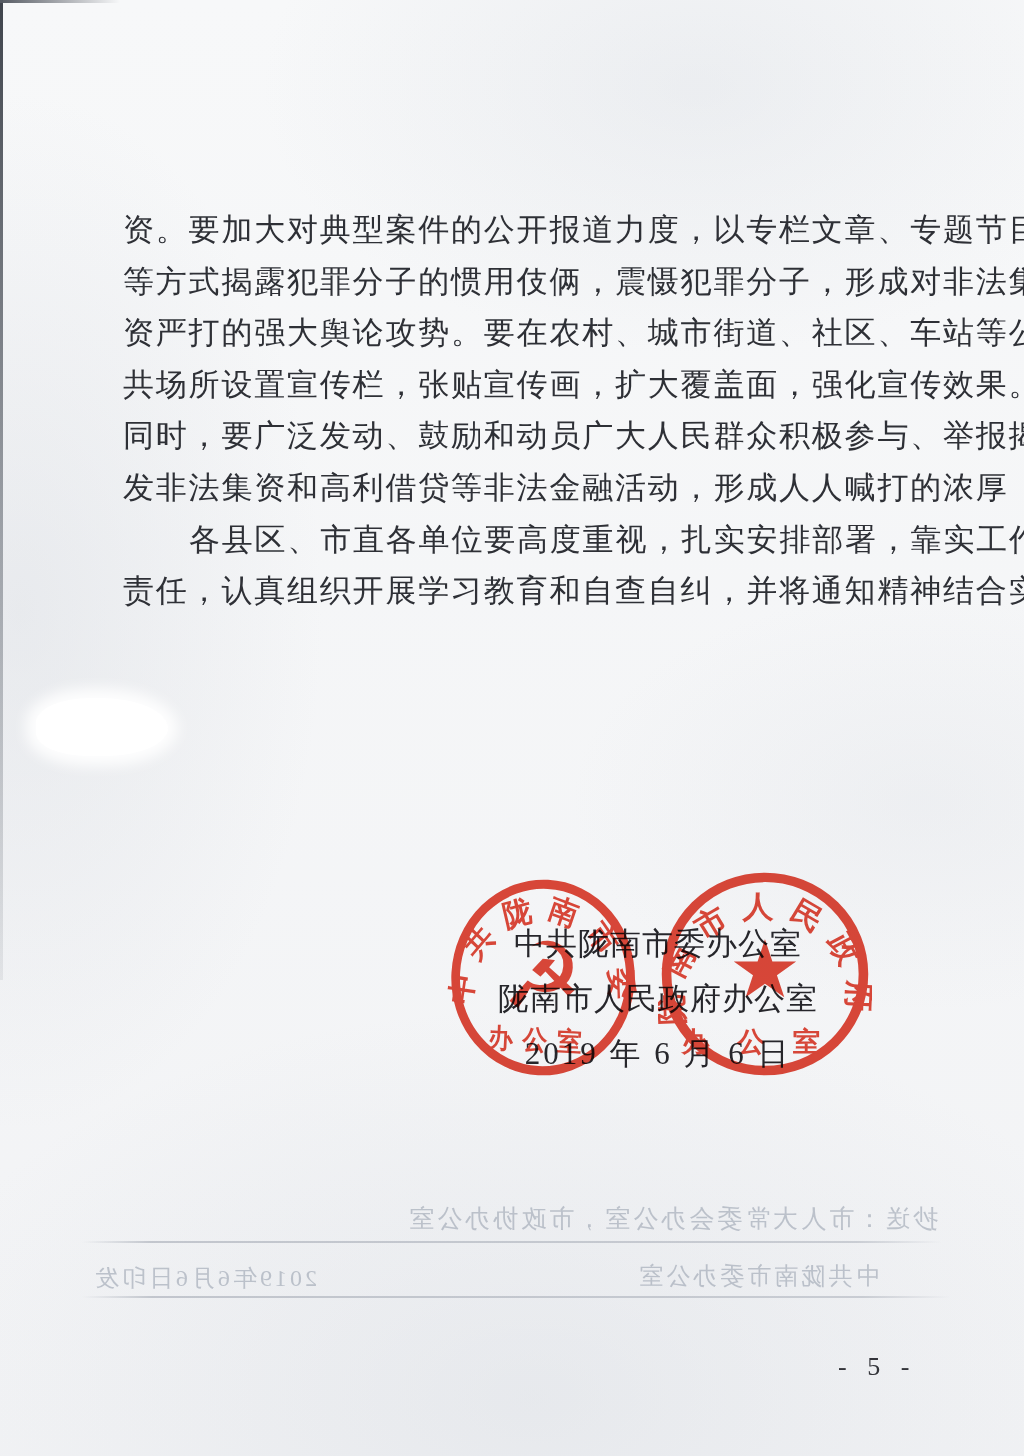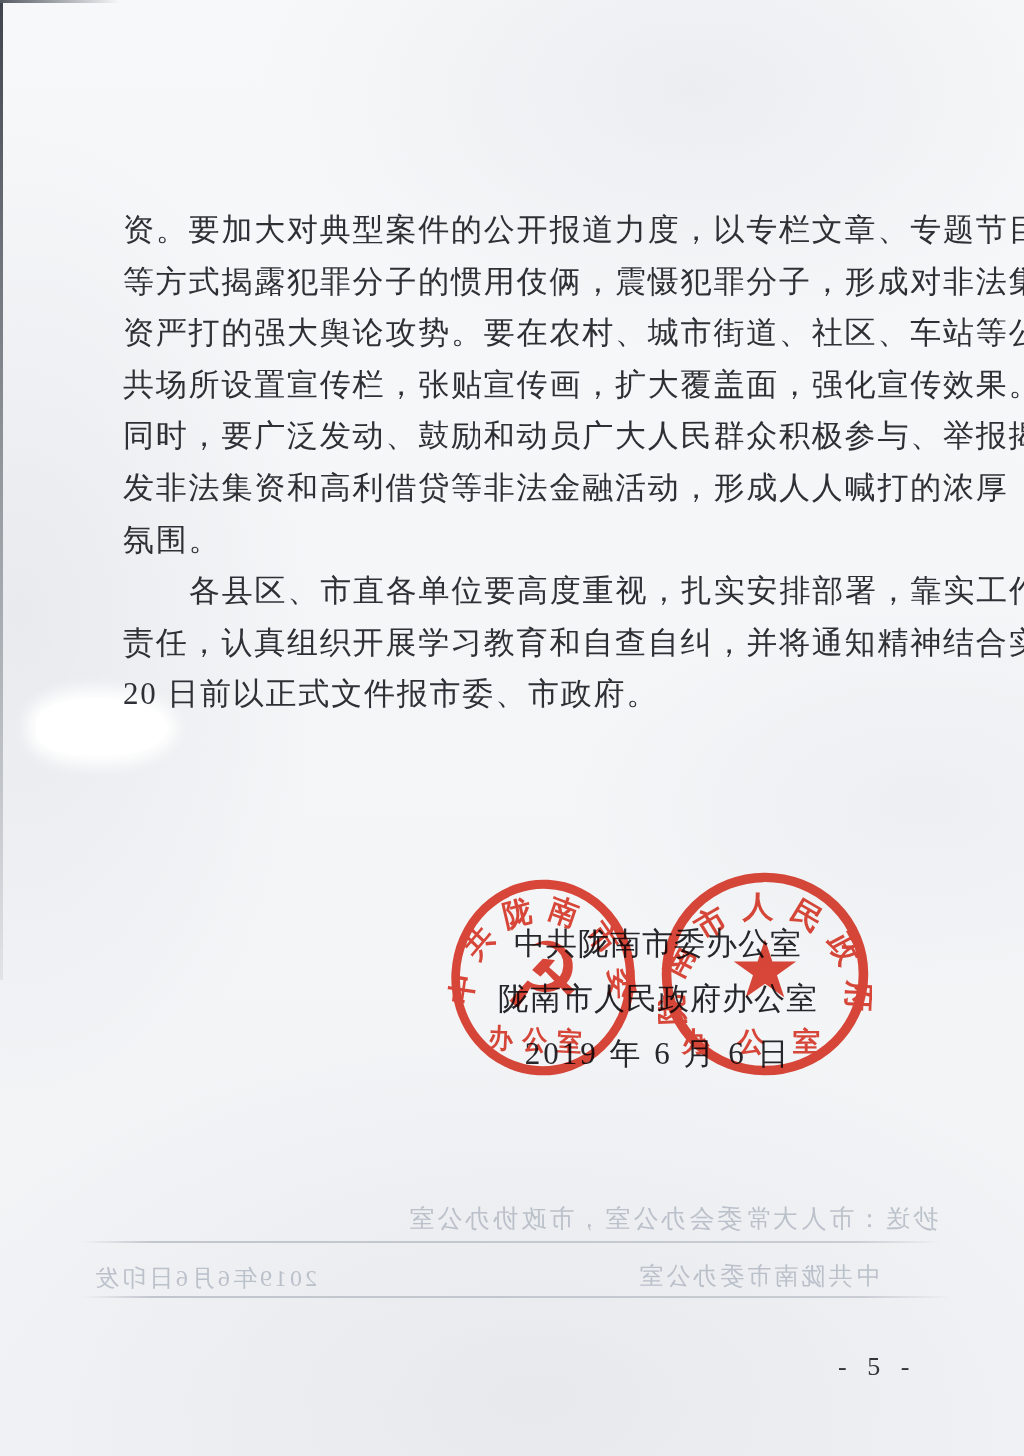--- a/index.html
+++ b/index.html
@@ -61,24 +61,22 @@
   <div class="edge-top"></div>
   <div class="whiteout"></div>
 
   <main class="body-text">
     <p class="line">资。要加大对典型案件的公开报道力度，以专栏文章、专题节目</p>
     <p class="line">等方式揭露犯罪分子的惯用伎俩，震慑犯罪分子，形成对非法集</p>
     <p class="line">资严打的强大舆论攻势。要在农村、城市街道、社区、车站等公</p>
     <p class="line">共场所设置宣传栏，张贴宣传画，扩大覆盖面，强化宣传效果。</p>
     <p class="line">同时，要广泛发动、鼓励和动员广大人民群众积极参与、举报揭</p>
     <p class="line">发非法集资和高利借贷等非法金融活动，形成人人喊打的浓厚</p>
-    <p class="line">氛围。</p>
     <p class="line indent">各县区、市直各单位要高度重视，扎实安排部署，靠实工作</p>
     <p class="line">责任，认真组织开展学习教育和自查自纠，并将通知精神结合实</p>
-    <p class="line">20 日前以正式文件报市委、市政府。</p>
   </main>
 
   <div class="signature">
     <div class="sig-line">中共陇南市委办公室</div>
     <div class="sig-line">陇南市人民政府办公室</div>
     <div class="sig-line sig-date">2019 年 6 月 6 日</div>
   </div>
 
   <svg class="seal seal-left" viewBox="0 0 200 200" preserveAspectRatio="none">
     <circle class="ring" cx="100" cy="100" r="91"></circle>

